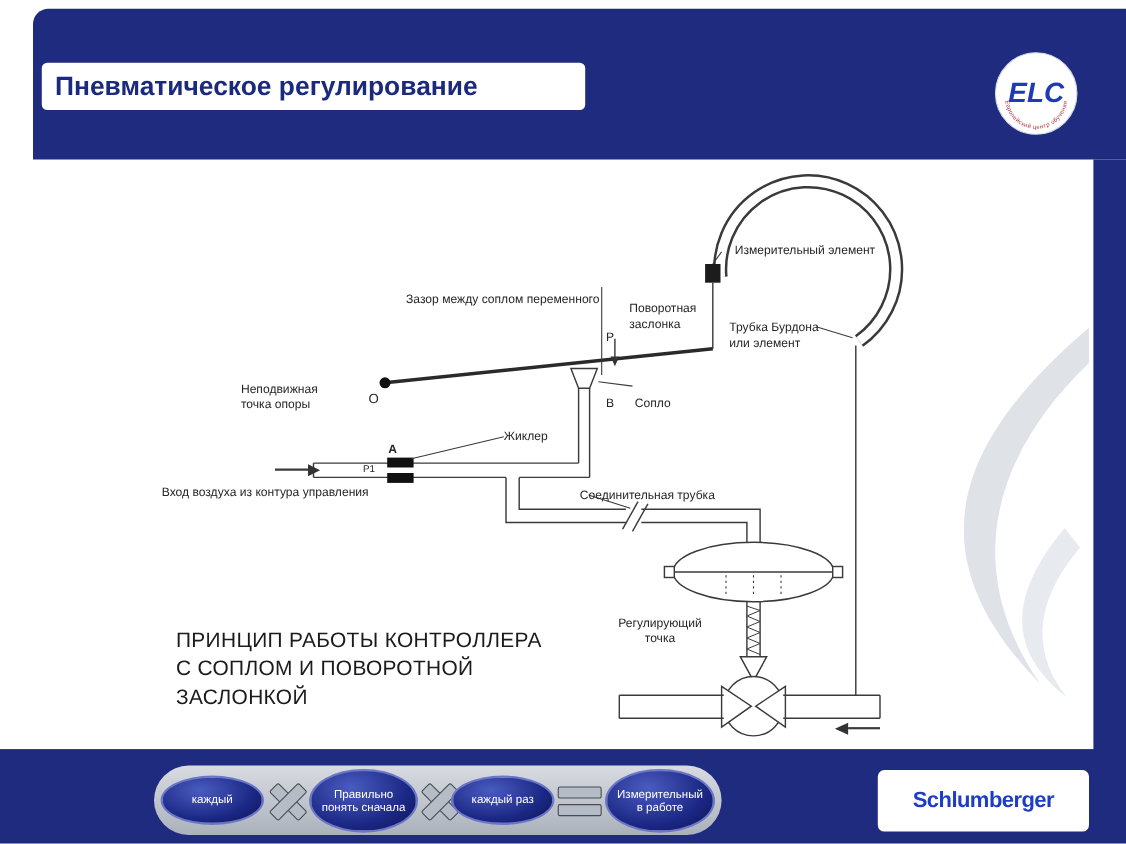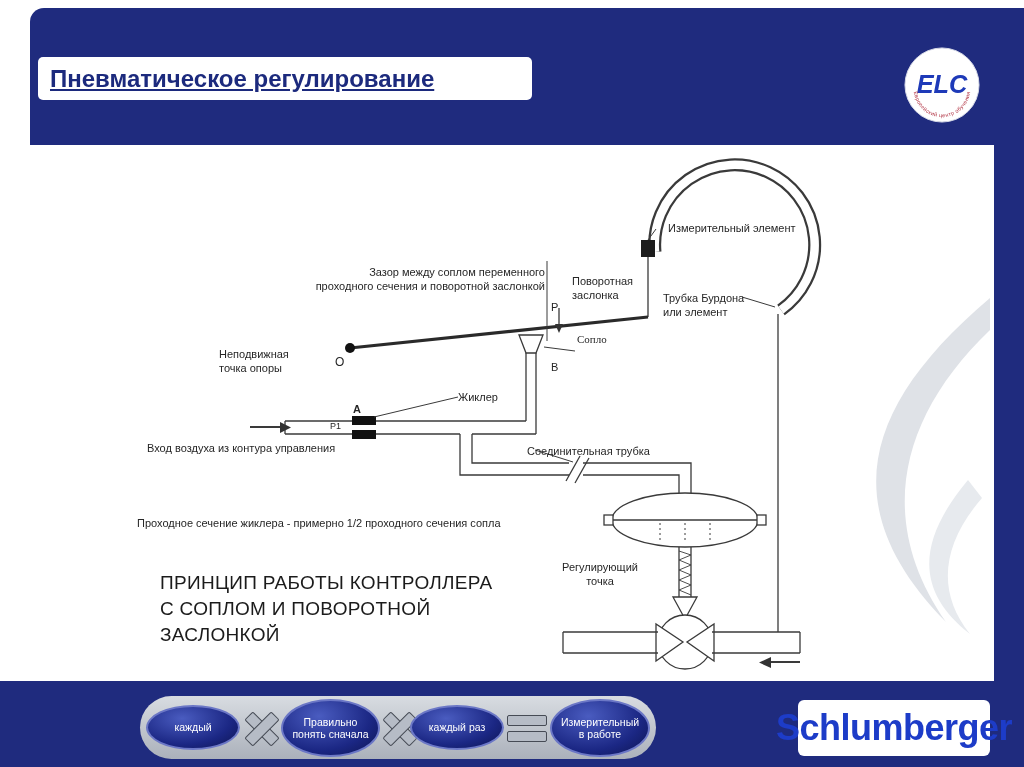--- a/index.html
+++ b/index.html
@@ -5,21 +5,21 @@
   html,body{margin:0;padding:0;}
   body{font-family:"Liberation Sans",sans-serif;background:#ffffff;}
   .slide{position:relative;width:1024px;height:767px;background:#ffffff;overflow:hidden;}
 
   .band{position:absolute;background:#1f2b7e;}
   .header-band{left:30px;top:8px;width:994px;height:137px;border-radius:14px 0 0 0;}
   .right-strip{left:994px;top:145px;width:30px;height:537px;}
   .footer-band{left:0;top:681px;width:1024px;height:86px;}
 
   .title-box{position:absolute;left:38px;top:57px;width:494px;height:43px;background:#ffffff;border-radius:5px;display:flex;align-items:center;}
-  .title-text{margin-left:12px;font-size:24px;font-weight:bold;color:#1c2a7d;text-decoration:underline;white-space:nowrap;}
+  .title-text{margin-left:12px;font-size:24px;font-weight:bold;color:#1c2a7d;white-space:nowrap;}
 
   .elc{position:absolute;left:903px;top:46px;width:78px;height:78px;}
 
   .swoosh{position:absolute;left:818px;top:150px;width:176px;height:530px;}
   .diagram-svg{position:absolute;left:30px;top:145px;width:960px;height:535px;}
 
   .label{position:absolute;color:#262626;font-size:11px;line-height:14px;white-space:nowrap;}
   .caption{position:absolute;left:160px;top:570px;width:392px;color:#1b1b1b;font-size:19px;line-height:26px;letter-spacing:.3px;}
 
   .chain-strip{position:absolute;left:140px;top:696px;width:516px;height:63px;background:linear-gradient(180deg,#d8dce1,#abb1bb);border-radius:32px;}
@@ -27,21 +27,21 @@
   .oval span{font-size:10.5px;line-height:12.5px;display:block;}
   .xmark{position:absolute;width:40px;height:40px;}
   .xmark .bar{position:absolute;left:1px;top:14px;width:36px;height:10px;background:#b6bcc6;border:1px solid #464b55;border-radius:2px;}
   .bar.r45{transform:rotate(45deg);}
   .bar.rm45{transform:rotate(-45deg);}
   .eq{position:absolute;width:38px;height:27px;}
   .eq .bar2{position:absolute;left:0;width:38px;height:9px;background:#b6bcc6;border:1px solid #464b55;border-radius:2px;}
   .eq .b-top{top:0;}
   .eq .b-bot{top:16px;}
   .slb-box{position:absolute;left:798px;top:700px;width:192px;height:56px;background:#ffffff;border-radius:6px;display:flex;align-items:center;justify-content:center;}
-  .slb-text{color:#1d3cc8;font-size:36px;font-weight:bold;letter-spacing:-0.5px;text-align:center;}
+  .slb-text{color:#1d3cc8;font-size:20px;font-weight:bold;letter-spacing:-0.5px;text-align:center;}
 </style>
 </head>
 <body>
 
 <div class="slide">
 
   <div class="band header-band"></div>
   <div class="band right-strip"></div>
   <div class="band footer-band"></div>
 
@@ -134,48 +134,46 @@
       <line x1="545" y1="206" x2="514" y2="202" stroke-width="1"></line>
       <line x1="428" y1="252" x2="344" y2="272" stroke-width="1"></line>
       <line x1="505" y1="305" x2="543" y2="317" stroke-width="1"></line>
     </g>
   </svg>
 
   <div class="label" style="left:658px;top:221px;padding-left:10px;">Измерительный элемент</div>
 
   <div class="label" style="left:283px;top:265px;width:262px;text-align:right;">
     <div>Зазор между соплом переменного</div>
-    <div>проходного сечения и поворотной заслонкой</div>
   </div>
 
   <div class="label" style="left:572px;top:274px;">
     <div>Поворотная</div>
     <div>заслонка</div>
   </div>
 
   <div class="label" style="left:663px;top:291px;">
     <div>Трубка Бурдона</div>
     <div>или элемент</div>
   </div>
 
   <div class="label" style="left:219px;top:347px;">
     <div>Неподвижная</div>
     <div>точка опоры</div>
   </div>
 
   <div class="label" style="left:335px;top:355px;font-size:12px;">O</div>
   <div class="label" style="left:551px;top:300px;">P</div>
   <div class="label" style="left:551px;top:360px;">B</div>
-  <div class="label" style="left:577px;top:332px;font-family:Liberation Serif, serif;">Сопло</div>
+  <div class="label" style="left:577px;top:360px;">Сопло</div>
   <div class="label" style="left:458px;top:390px;">Жиклер</div>
   <div class="label" style="left:353px;top:402px;font-weight:bold;">A</div>
   <div class="label" style="left:330px;top:419px;font-size:9px;">P1</div>
   <div class="label" style="left:147px;top:441px;">Вход воздуха из контура управления</div>
   <div class="label" style="left:527px;top:444px;">Соединительная трубка</div>
-  <div class="label" style="left:137px;top:516px;">Проходное сечение жиклера - примерно 1/2 проходного сечения сопла</div>
 
   <div class="label" style="left:558px;top:560px;width:84px;text-align:center;">
     <div>Регулирующий</div>
     <div>точка</div>
   </div>
 
   <div class="caption">
     <div>ПРИНЦИП РАБОТЫ КОНТРОЛЛЕРА</div>
     <div>С СОПЛОМ И ПОВОРОТНОЙ ЗАСЛОНКОЙ</div>
   </div>

